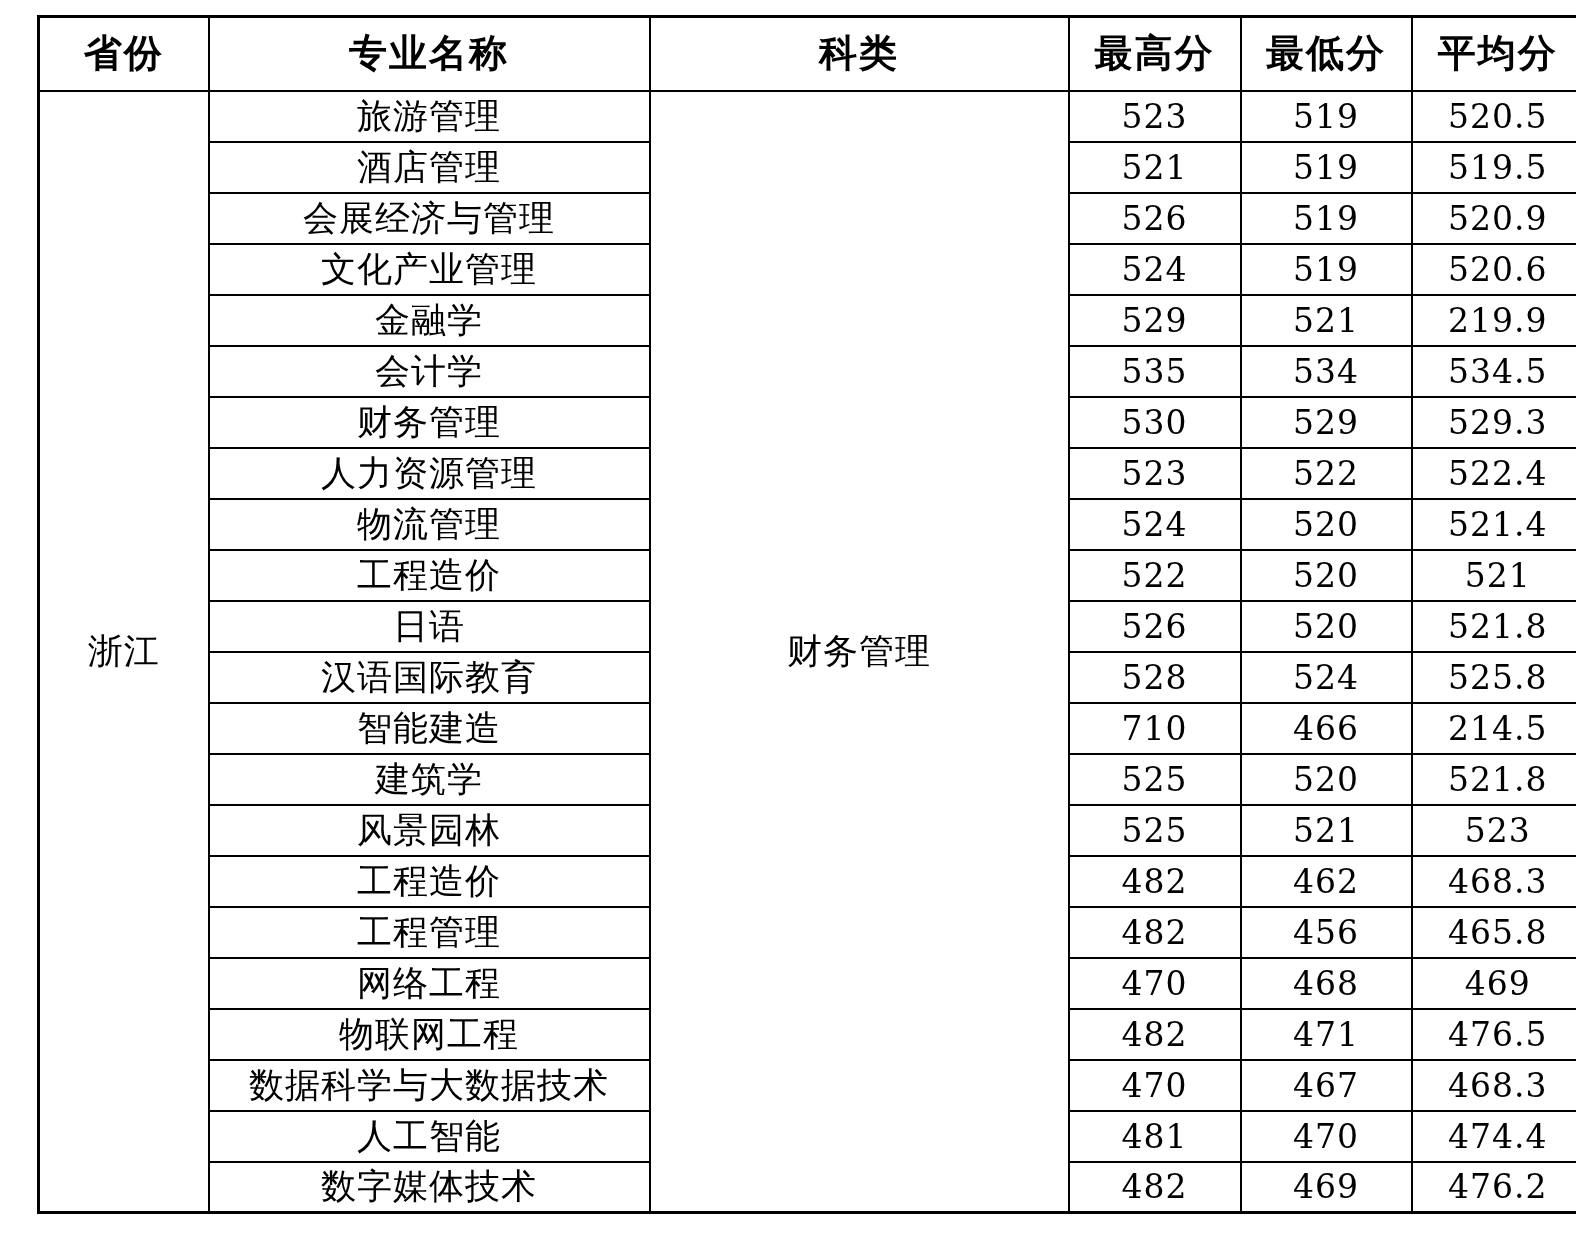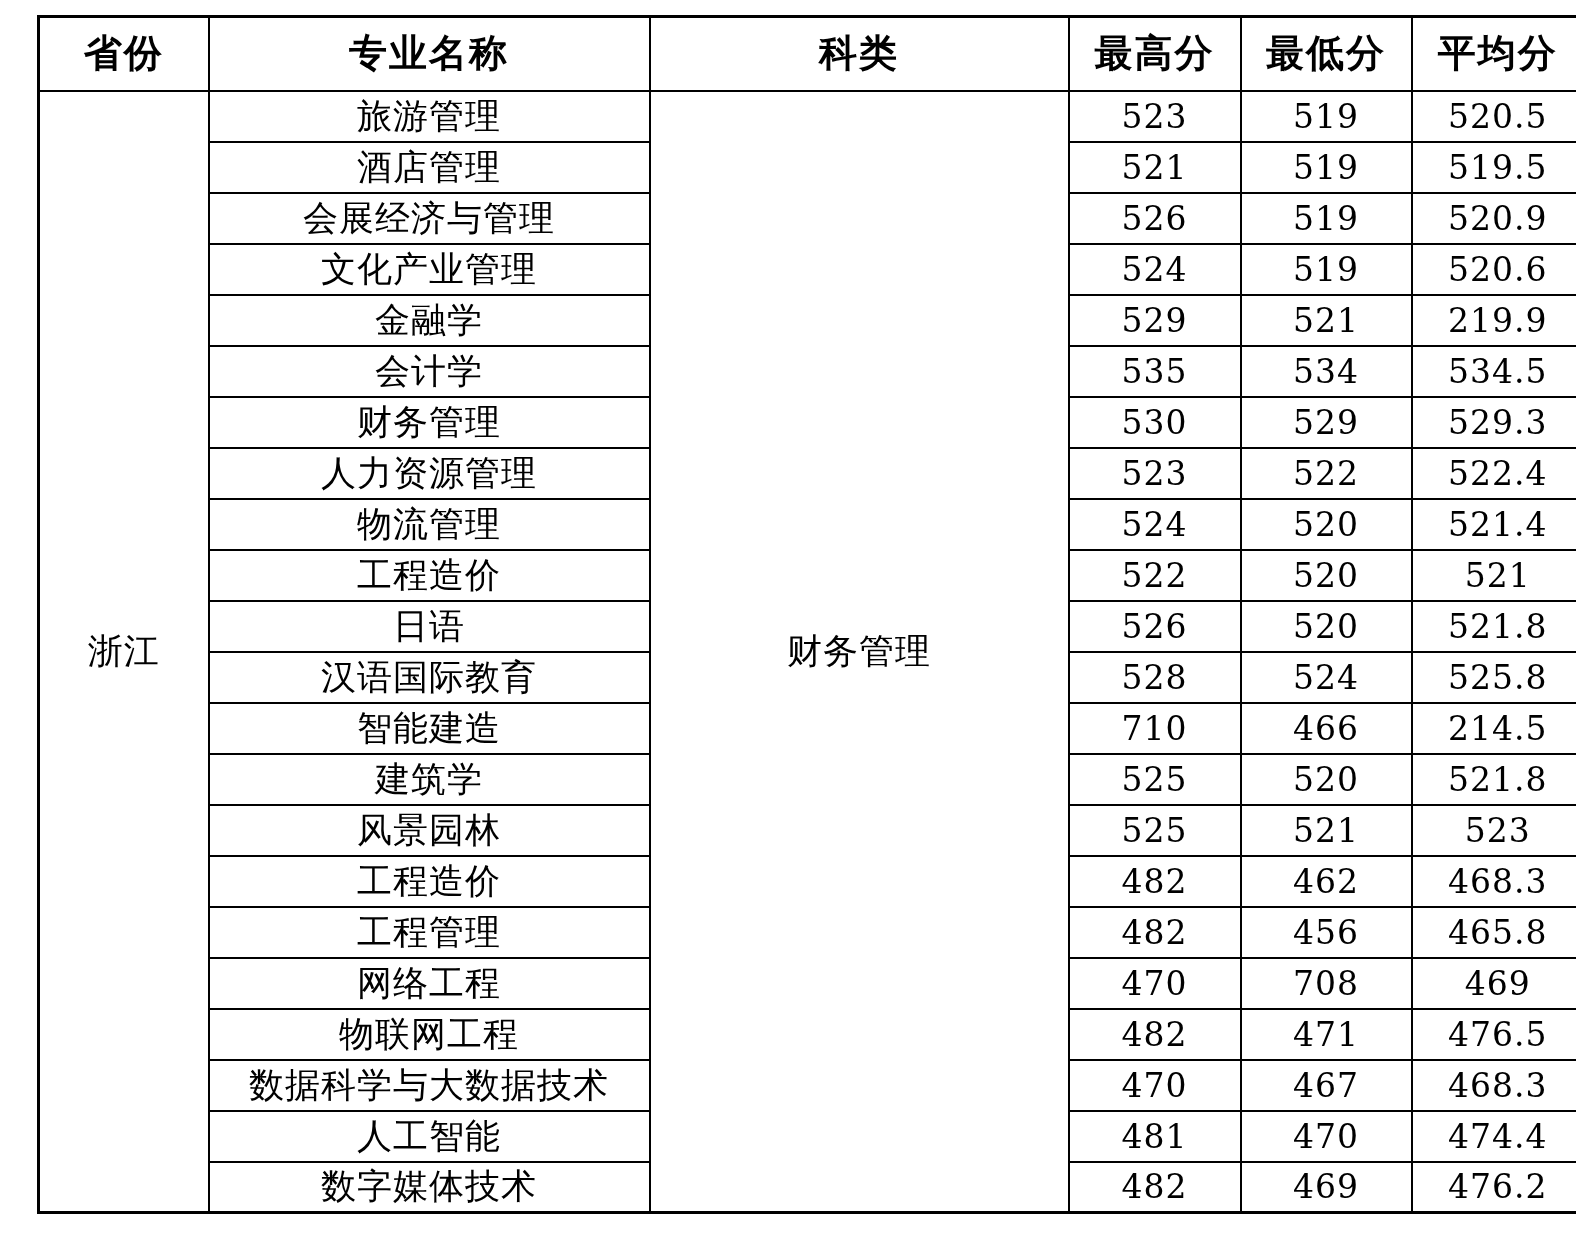--- a/index.html
+++ b/index.html
@@ -179,21 +179,21 @@
         </tr>
         <tr>
           <td>工程管理</td>
           <td class="num">482</td>
           <td class="num">456</td>
           <td class="num">465.8</td>
         </tr>
         <tr>
           <td>网络工程</td>
           <td class="num">470</td>
-          <td class="num">708</td>
+          <td class="num">468</td>
           <td class="num">469</td>
         </tr>
         <tr>
           <td>物联网工程</td>
           <td class="num">482</td>
           <td class="num">471</td>
           <td class="num">476.5</td>
         </tr>
         <tr>
           <td>数据科学与大数据技术</td>

